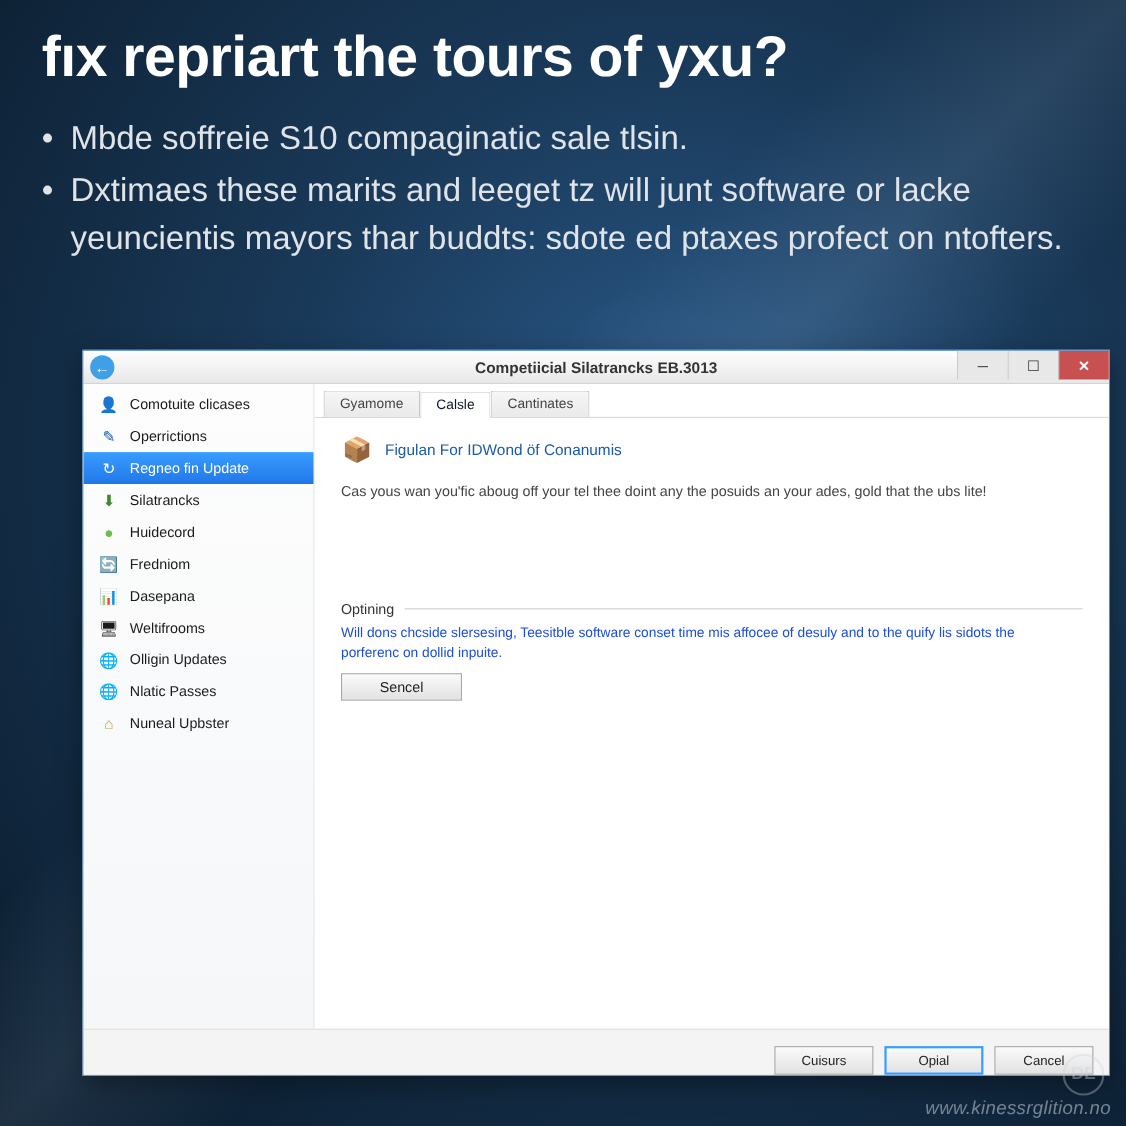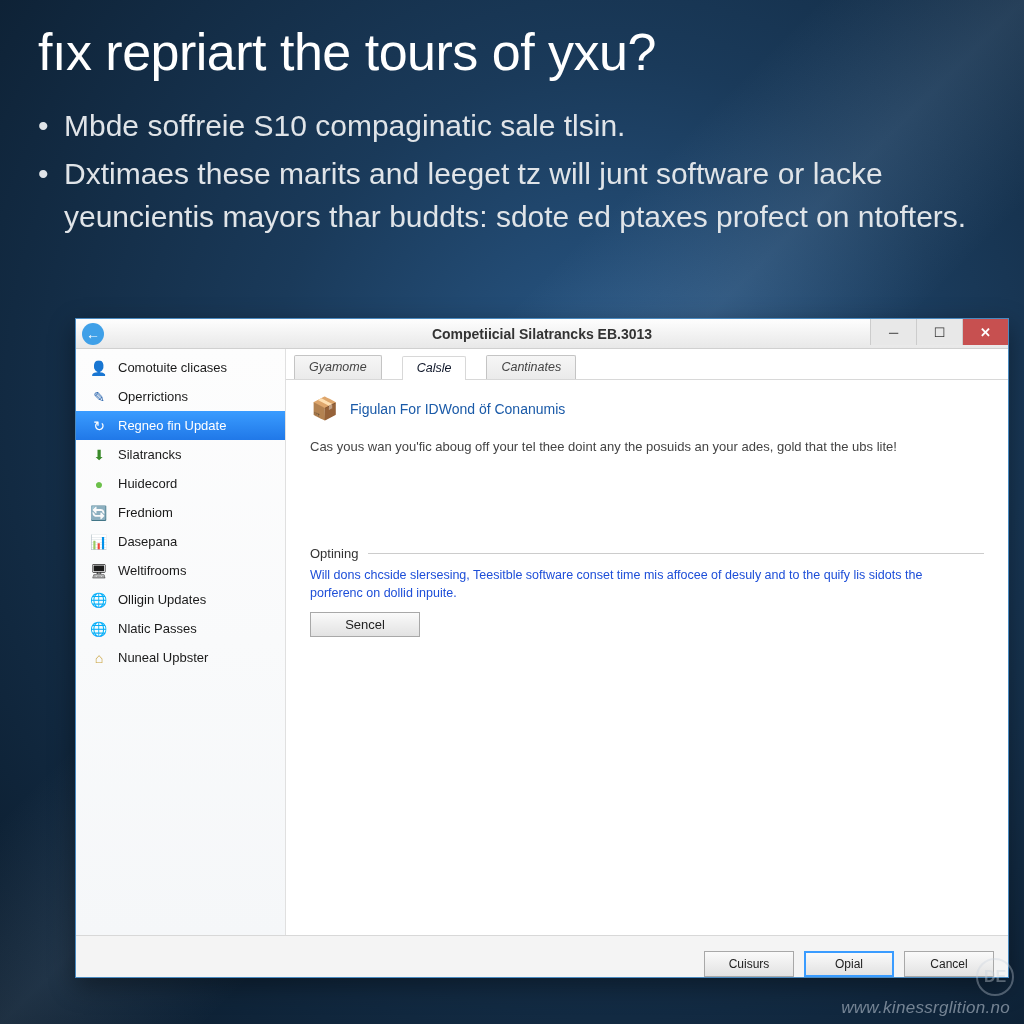--- a/index.html
+++ b/index.html
@@ -16,21 +16,21 @@
     position: absolute;
     width: 200%; height: 200%;
     top: -50%; left: -50%;
     background: linear-gradient(135deg, transparent 45%, rgba(180,210,240,0.12) 50%, transparent 55%);
     pointer-events: none;
   }
   .slide-title {
     position: absolute;
     top: 22px; left: 38px; right: 20px;
     font-size: 52px;
-    font-weight: 400;
+    font-weight: 700;
     color: #fff;
     letter-spacing: -0.5px;
   }
   .bullets {
     position: absolute;
     top: 104px; left: 38px; right: 30px;
     font-size: 30px;
     line-height: 1.45;
     color: #e0e4e8;
   }
@@ -113,22 +113,21 @@
   }
   .content {
     flex: 1;
     background: #fff;
     display: flex; flex-direction: column;
   }
   .tabs {
     display: flex;
     padding: 6px 8px 0;
     border-bottom: 1px solid #d8d8d8;
-    gap: 20px;
-    font-style: italic;
+    gap: 0;
   }
   .tab {
     padding: 4px 14px 5px;
     border: 1px solid #c4c4c4;
     border-bottom: none;
     background: linear-gradient(#f6f6f6,#eaeaea);
     color: #444;
     font-size: 12.5px;
     border-radius: 2px 2px 0 0;
     cursor: pointer;
@@ -205,21 +204,21 @@
   .watermark {
     position: absolute;
     bottom: 6px; right: 14px;
     color: rgba(200,210,220,0.55);
     font-size: 17px;
     font-style: italic;
     letter-spacing: 0.3px;
   }
   .watermark-badge {
     position: absolute;
-    bottom: 28px; right: 10px;
+    bottom: 28px; right: 20px;
     width: 38px; height: 38px;
     border: 2px solid rgba(200,210,220,0.35);
     border-radius: 50%;
     display: flex; align-items: center; justify-content: center;
     color: rgba(200,210,220,0.4);
     font-size: 16px; font-weight: 700; text-align: center;
   }
 </style>
 </head>
 <body>

